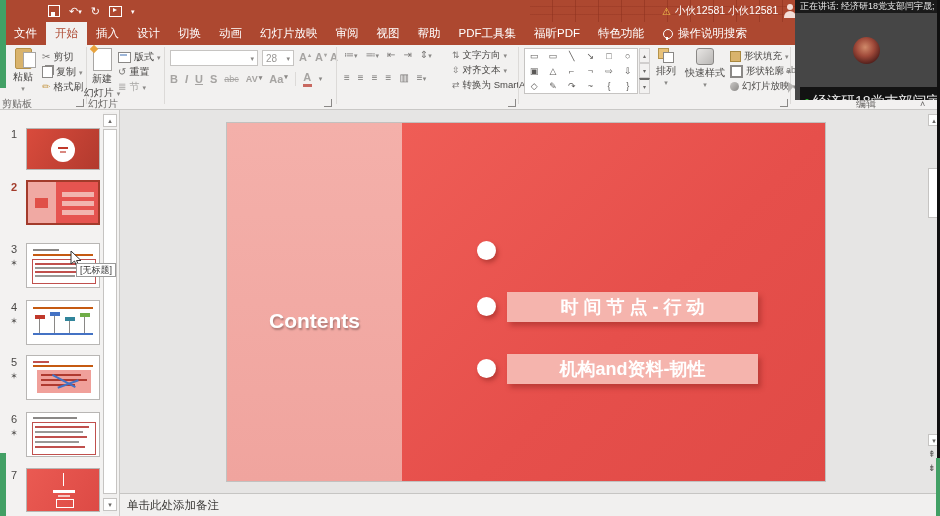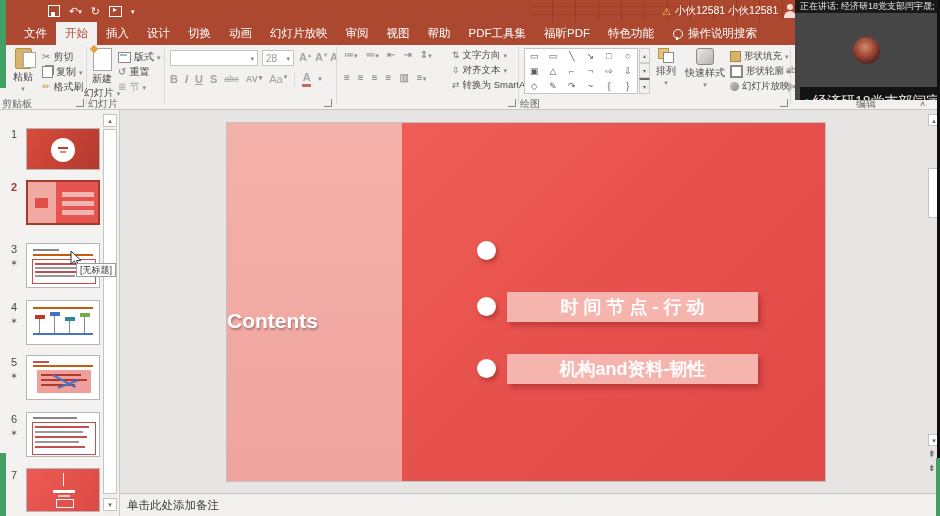--- a/index.html
+++ b/index.html
@@ -18,21 +18,21 @@
   .saveicon:after{content:"";position:absolute;left:2px;bottom:0;width:4px;height:4px;background:#fff;}
   .slideshowicon{width:11px;height:9px;border:1.3px solid #fff;position:relative;}
   .slideshowicon:after{content:"";position:absolute;left:3px;top:1px;border-left:4px solid #fff;border-top:2.5px solid transparent;border-bottom:2.5px solid transparent;}
   .title{top:0;left:120px;width:700px;text-align:center;line-height:22px;font-size:10.5px;color:#ffe9e2;white-space:nowrap;}
   .account{top:0;left:662px;height:22px;display:flex;align-items:center;gap:4px;color:#fff;font-size:10.5px;white-space:nowrap;}
   .warn{color:#f2c14e;font-size:10px;}
   .person{left:782px;top:3px;width:16px;height:16px;}
   .person:before{content:"";position:absolute;left:5px;top:1px;width:6px;height:6px;border-radius:50%;background:#f4ded7;}
   .person:after{content:"";position:absolute;left:2px;top:8px;width:12px;height:7px;border-radius:6px 6px 0 0;background:#f4ded7;}
   
-  .tabrow{left:0;top:22px;width:936px;height:23px;background:#ad4830;display:flex;padding-left:15px;}
+  .tabrow{left:0;top:22px;width:936px;height:23px;background:#ad4830;display:flex;padding-left:5px;}
   .tab{padding:0 9px;font-size:11.5px;color:#fff;line-height:23px;white-space:nowrap;}
   .tab.sel{background:#f2f1f0;color:#ad4830;}
   .searchtab{display:flex;align-items:center;gap:5px;padding:0 10px;color:#fff;font-size:11.5px;}
   .bulb{width:8px;height:8px;border:1.2px solid #fff;border-radius:50%;position:relative;}
   .bulb:after{content:"";position:absolute;left:2.3px;top:7.5px;width:1.8px;height:2.5px;background:#fff;}
   
   .ribbon{left:0;top:45px;width:940px;height:65px;background:#f2f1f0;border-bottom:1px solid #c9c8c6;}
   .gdiv{top:47px;width:1px;height:57px;background:#dcdad8;}
   .glabel{font-size:10px;color:#696765;text-align:left;white-space:nowrap;}
   .launcher{width:8px;height:8px;border-right:1.2px solid #8a8886;border-bottom:1.2px solid #8a8886;}
@@ -74,21 +74,21 @@
   .sbv{background:#f0efee;}
   .sbtn{background:#fff;border:1px solid #c6c4c2;font-size:7px;color:#6a6866;display:flex;align-items:center;justify-content:center;line-height:1;}
   .sthumb{background:#fff;border:1px solid #c6c4c2;}
   
   .mini{position:absolute;}
   
   .slide{left:227px;top:123px;width:598px;height:358px;box-shadow:0 0 0 1px #c2c1bf;background:#fff;}
   .slide-pink{position:absolute;left:0;top:0;width:175px;height:358px;background:linear-gradient(180deg,#f4b0aa,#f0a49e);}
   .slide-red{position:absolute;left:175px;top:0;width:423px;height:358px;background:linear-gradient(135deg,#ef5d56 0%,#e64f4b 55%,#e04a46 100%);}
   .hbox{position:absolute;left:46px;top:131px;width:84px;height:47px;background:#e7564e;box-shadow:2px 3px 5px rgba(120,30,25,.35);display:flex;align-items:center;justify-content:center;color:#fff;font-size:32px;font-weight:bold;letter-spacing:3px;text-shadow:1px 2px 2px rgba(0,0,0,.25);}
-  .sub{position:absolute;left:0;top:186px;width:175px;text-align:left;color:#fff;font-size:21px;font-weight:bold;text-shadow:1px 2px 2px rgba(0,0,0,.3);}
+  .sub{position:absolute;left:0;top:186px;width:175px;text-align:center;color:#fff;font-size:21px;font-weight:bold;text-shadow:1px 2px 2px rgba(0,0,0,.3);}
   .bar{position:absolute;left:280px;width:251px;height:30px;background:#f5b4ad;box-shadow:3px 4px 5px rgba(140,35,30,.45);display:flex;align-items:center;justify-content:center;font-weight:bold;font-size:18px;white-space:nowrap;}
   .dot{position:absolute;left:250px;width:19px;height:19px;border-radius:50%;background:#fff;box-shadow:2px 3px 4px rgba(140,35,30,.5);}
   
   .notes{left:120px;top:493px;width:820px;height:23px;background:#f1f0ef;border-top:1px solid #c6c5c3;font-size:11.5px;color:#3c3a38;line-height:22px;padding-left:7px;}
   
   .olay{left:795px;top:0;width:145px;height:100px;z-index:40;}
   .olay-top{height:13px;background:#1a1a1a;color:#e9e9e9;font-size:9px;line-height:13px;padding-left:5px;white-space:nowrap;overflow:hidden;}
   .olay-vid{position:relative;height:87px;background:#464646;overflow:hidden;}
   .avatar{position:absolute;left:58px;top:24px;width:27px;height:27px;border-radius:50%;background:radial-gradient(circle at 45% 38%,#d08a6a 0%,#a04a3a 40%,#53201c 75%,#2c1715 100%);}
   .olay-label{position:absolute;left:5px;top:74px;height:30px;background:rgba(8,8,8,.82);display:flex;align-items:center;gap:4px;padding:0 5px;color:#ededed;font-size:14px;white-space:nowrap;}
@@ -212,21 +212,21 @@
   <div class="ab" style="left:170px;top:71px;display:flex;align-items:center;gap:7px">
     <span class="fontbtn">B</span>
     <span class="fontbtn" style="font-style:italic">I</span>
     <span class="fontbtn" style="text-decoration:underline">U</span>
     <span class="fontbtn">S</span>
     <span class="fontbtn" style="text-decoration:line-through;font-weight:normal;font-size:9px">abc</span>
     <span class="fontbtn" style="font-size:9px">
         <span>AV</span>
         <span class="dd">▾</span>
       </span>
-    <span class="fontbtn" style="font-weight:normal">
+    <span class="fontbtn" style="font-weight:bold">
         <span>Aa</span>
         <span class="dd">▾</span>
       </span>
     <span style="width:1px;height:14px;background:#dcdad8"></span>
     <span class="fontbtn" style="flex-direction:column;display:flex;align-items:center;gap:0">
         <span>A</span>
         <span class="redbar"></span>
       </span>
     <span class="dd">▾</span>
   </div>
@@ -309,21 +309,20 @@
   <div class="ab fillrow" style="left:730px;top:65px">
     <span class="i-outline"></span>
     <span>形状轮廓</span>
     <span class="dd">▾</span>
   </div>
   <div class="ab fillrow" style="left:730px;top:80px">
     <span class="i-effect"></span>
     <span>幻灯片放映</span>
     <span class="dd">▾</span>
   </div>
-  <div class="ab glabel" style="left:520px;top:97px;width:268px">绘图</div>
   <div class="ab launcher" style="left:780px;top:99px"></div>
   <div class="ab gdiv" style="left:790px"></div>
 
   <div class="ab glyph" style="left:786px;top:66px;font-size:9px">ab</div>
   <div class="ab selarrow" style="left:788px;top:82px"></div>
   <div class="ab glabel" style="left:856px;top:97px;width:56px">编辑</div>
   <div class="ab collapse" style="left:920px;top:99px">˄</div>
 
   <div class="ab panel"></div>
 

